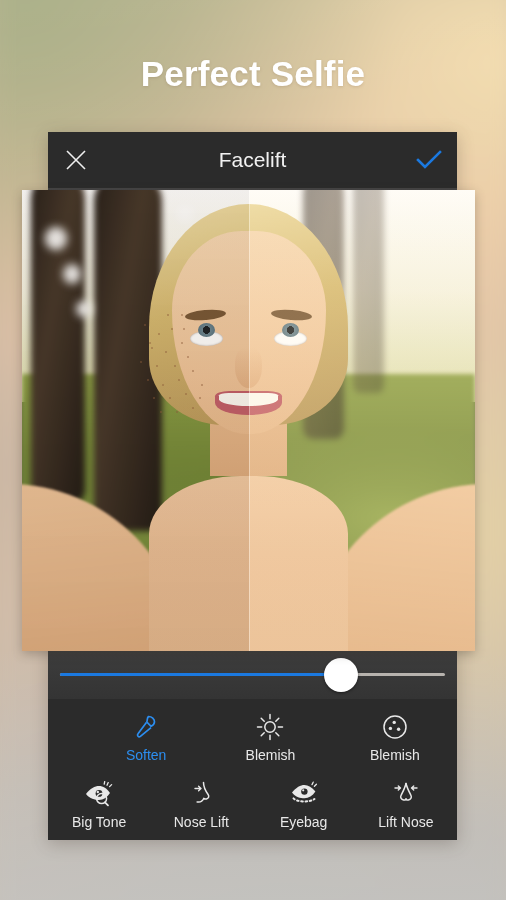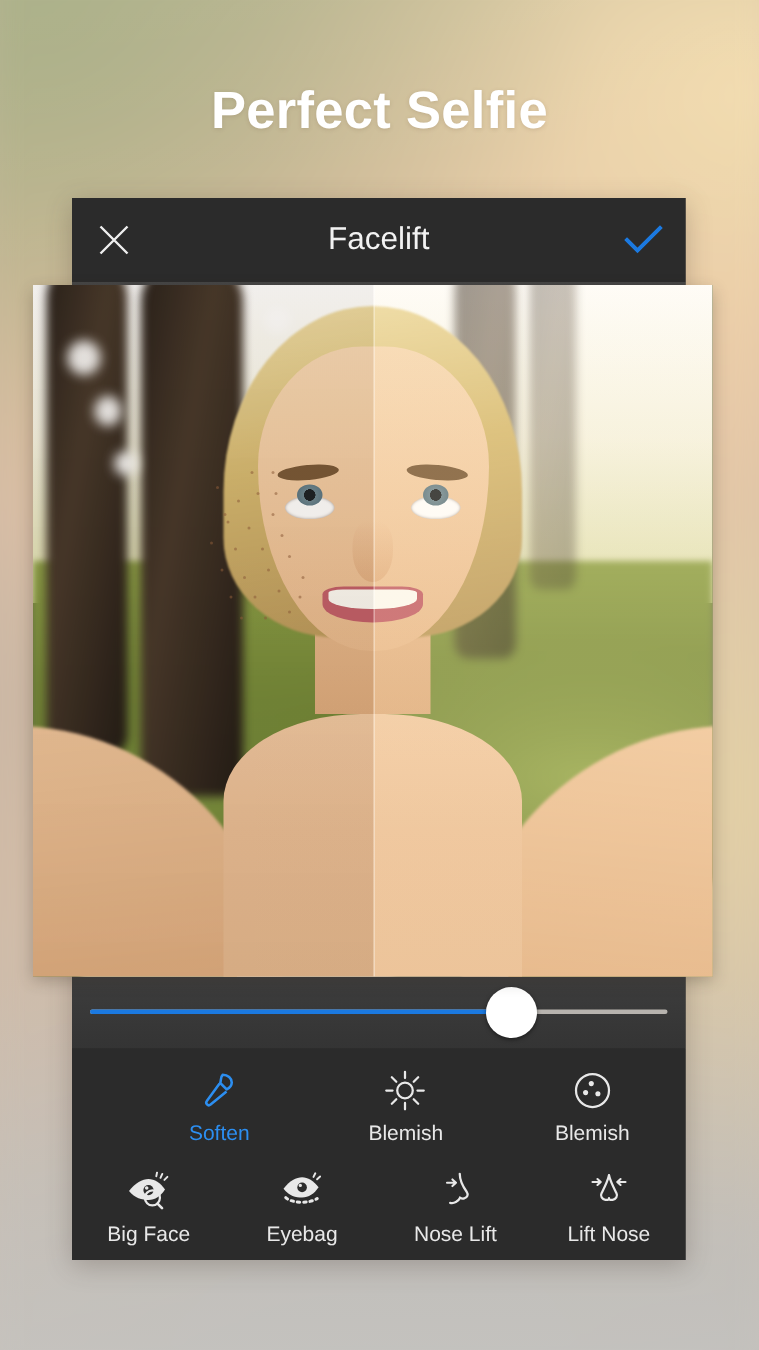--- a/index.html
+++ b/index.html
@@ -523,47 +523,47 @@
               <path d="M3 13c4-5.4 9-8 13-8s8 2.6 11 7c-3 4.6-6.6 7-11 7S7 17.8 3 13z" fill="#e8e8e8"></path>
               <circle cx="16" cy="12.4" r="3.4" fill="#2b2b2b"></circle>
               <circle cx="14.8" cy="11" r="1.2" fill="#e8e8e8"></circle>
               <g stroke="#e8e8e8" stroke-width="1.3" stroke-linecap="round">
                 <path d="M24 4.2l1.2-2.6M26.6 5.6l2-2M21.2 3.2l.5-2.6"></path>
               </g>
               <circle cx="18.6" cy="17.6" r="5" fill="none" stroke="#e8e8e8" stroke-width="1.5"></circle>
               <path d="M22 21.4l3 3" stroke="#e8e8e8" stroke-width="1.8" stroke-linecap="round"></path>
             </svg>
           </span>
-          <span class="tool-label">Big Face</span>
+          <span class="tool-label">Big Tone</span>
+        </div>
+
+        <div class="tool">
+          <span class="tool-icon">
+            <svg width="26" height="28" viewBox="0 0 26 28">
+              <path d="M15.5 2.5c0 5 2.6 9.2 4.6 12 1.4 2 0.4 4-1.6 4.4-1.2.3-2 .1-2.8-.4
+                       -1.2 2.6-4 4-6.6 3.4" fill="none" stroke="#e8e8e8" stroke-width="1.5" stroke-linecap="round"></path>
+              <path d="M7 8.5h6M13 8.5l-2.4-2.2M13 8.5l-2.4 2.2" fill="none" stroke="#e8e8e8" stroke-width="1.4" stroke-linecap="round"></path>
+            </svg>
+          </span>
+          <span class="tool-label">Nose Lift</span>
         </div>
 
         <div class="tool">
           <span class="tool-icon">
             <svg width="32" height="26" viewBox="0 0 32 26">
               <path d="M4 11.5c4-5.2 8.6-7.6 12.4-7.6s7.6 2.4 11 6.6c-3 4.4-6.6 6.8-11 6.8S8 16.6 4 11.5z" fill="#e8e8e8"></path>
               <circle cx="16.4" cy="10.6" r="3.2" fill="#2b2b2b"></circle>
               <circle cx="15.2" cy="9.3" r="1.1" fill="#e8e8e8"></circle>
               <g stroke="#e8e8e8" stroke-width="1.3" stroke-linecap="round">
                 <path d="M24 3.6l1.2-2.4M26.4 5.2l2-1.9"></path>
               </g>
               <path d="M5.5 17.4c4 4 16 4 21 0.6" fill="none" stroke="#e8e8e8" stroke-width="2" stroke-linecap="round" stroke-dasharray="1.6 2.6"></path>
             </svg>
           </span>
           <span class="tool-label">Eyebag</span>
-        </div>
-
-        <div class="tool">
-          <span class="tool-icon">
-            <svg width="26" height="28" viewBox="0 0 26 28">
-              <path d="M15.5 2.5c0 5 2.6 9.2 4.6 12 1.4 2 0.4 4-1.6 4.4-1.2.3-2 .1-2.8-.4
-                       -1.2 2.6-4 4-6.6 3.4" fill="none" stroke="#e8e8e8" stroke-width="1.5" stroke-linecap="round"></path>
-              <path d="M7 8.5h6M13 8.5l-2.4-2.2M13 8.5l-2.4 2.2" fill="none" stroke="#e8e8e8" stroke-width="1.4" stroke-linecap="round"></path>
-            </svg>
-          </span>
-          <span class="tool-label">Nose Lift</span>
         </div>
 
         <div class="tool">
           <span class="tool-icon">
             <svg width="32" height="28" viewBox="0 0 32 28">
               <path d="M16 3.5c-1 4.4-3.6 9.2-5 12-1 2 .4 4 2.6 4.4 1.6.3 2.6-.2 2.4-1" fill="none" stroke="#e8e8e8" stroke-width="1.5" stroke-linecap="round"></path>
               <path d="M16 3.5c1 4.4 3.6 9.2 5 12 1 2-.4 4-2.6 4.4-1.6.3-2.6-.2-2.4-1" fill="none" stroke="#e8e8e8" stroke-width="1.5" stroke-linecap="round"></path>
               <path d="M5 8h5.5M10.5 8l-2.2-2M10.5 8l-2.2 2" fill="none" stroke="#e8e8e8" stroke-width="1.4" stroke-linecap="round"></path>
               <path d="M27 8h-5.5M21.5 8l2.2-2M21.5 8l2.2 2" fill="none" stroke="#e8e8e8" stroke-width="1.4" stroke-linecap="round"></path>
             </svg>

